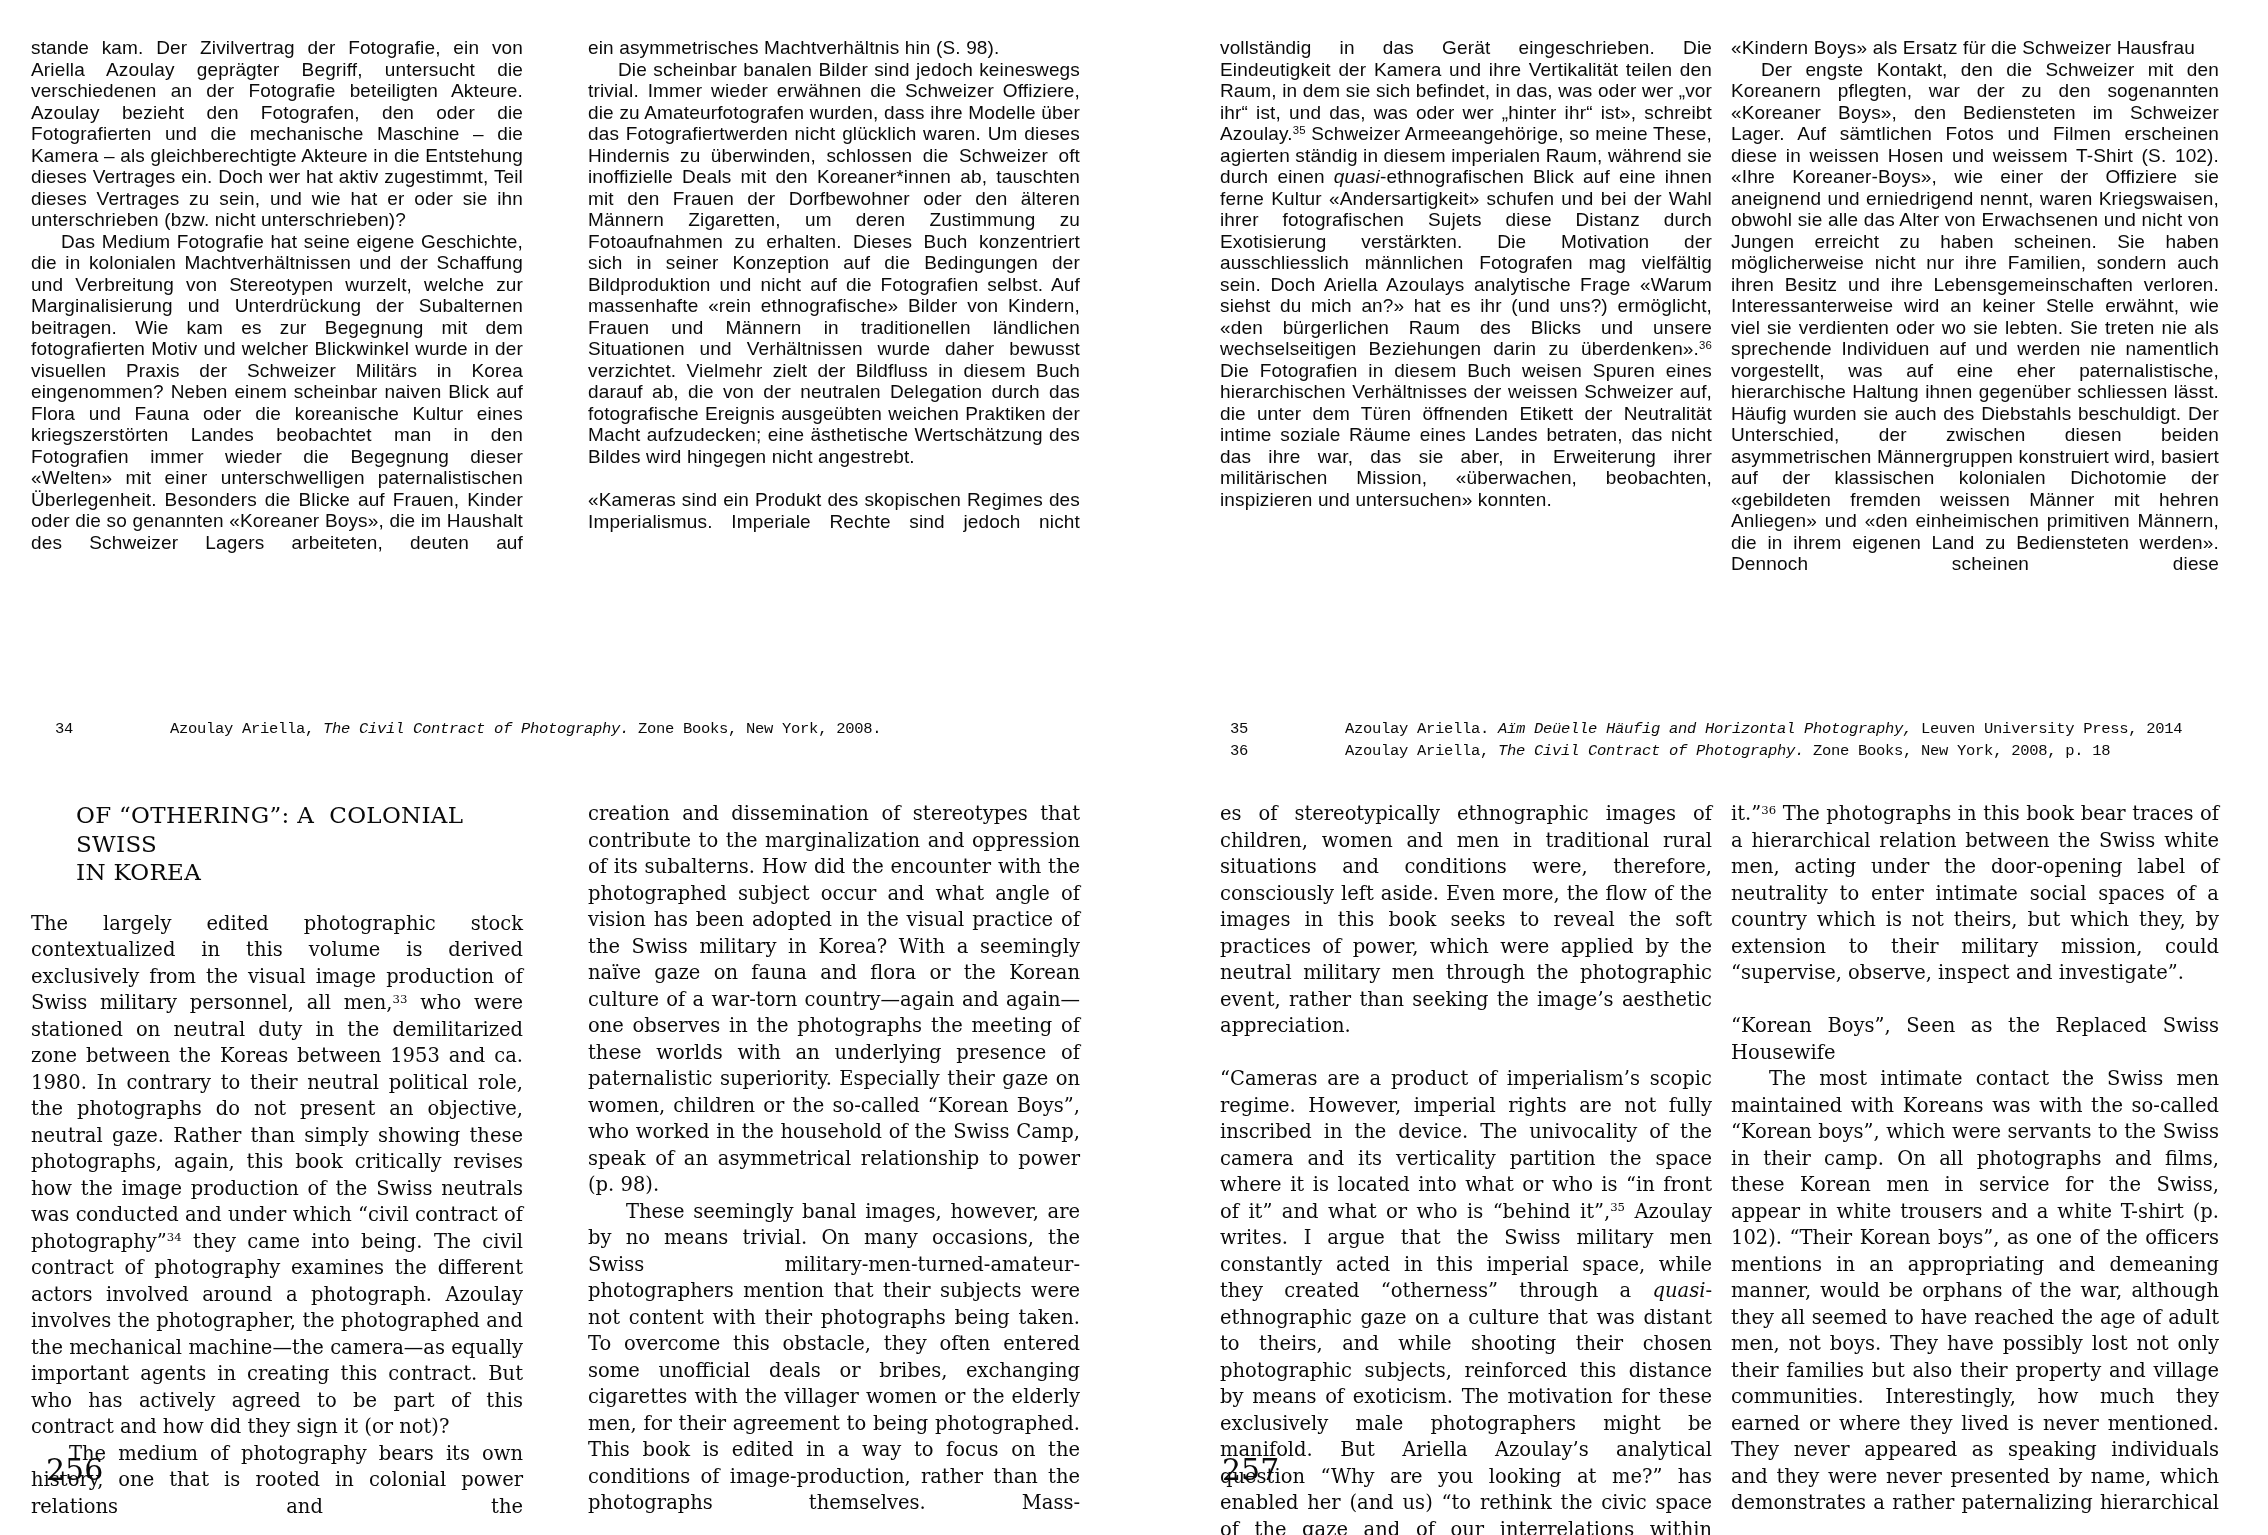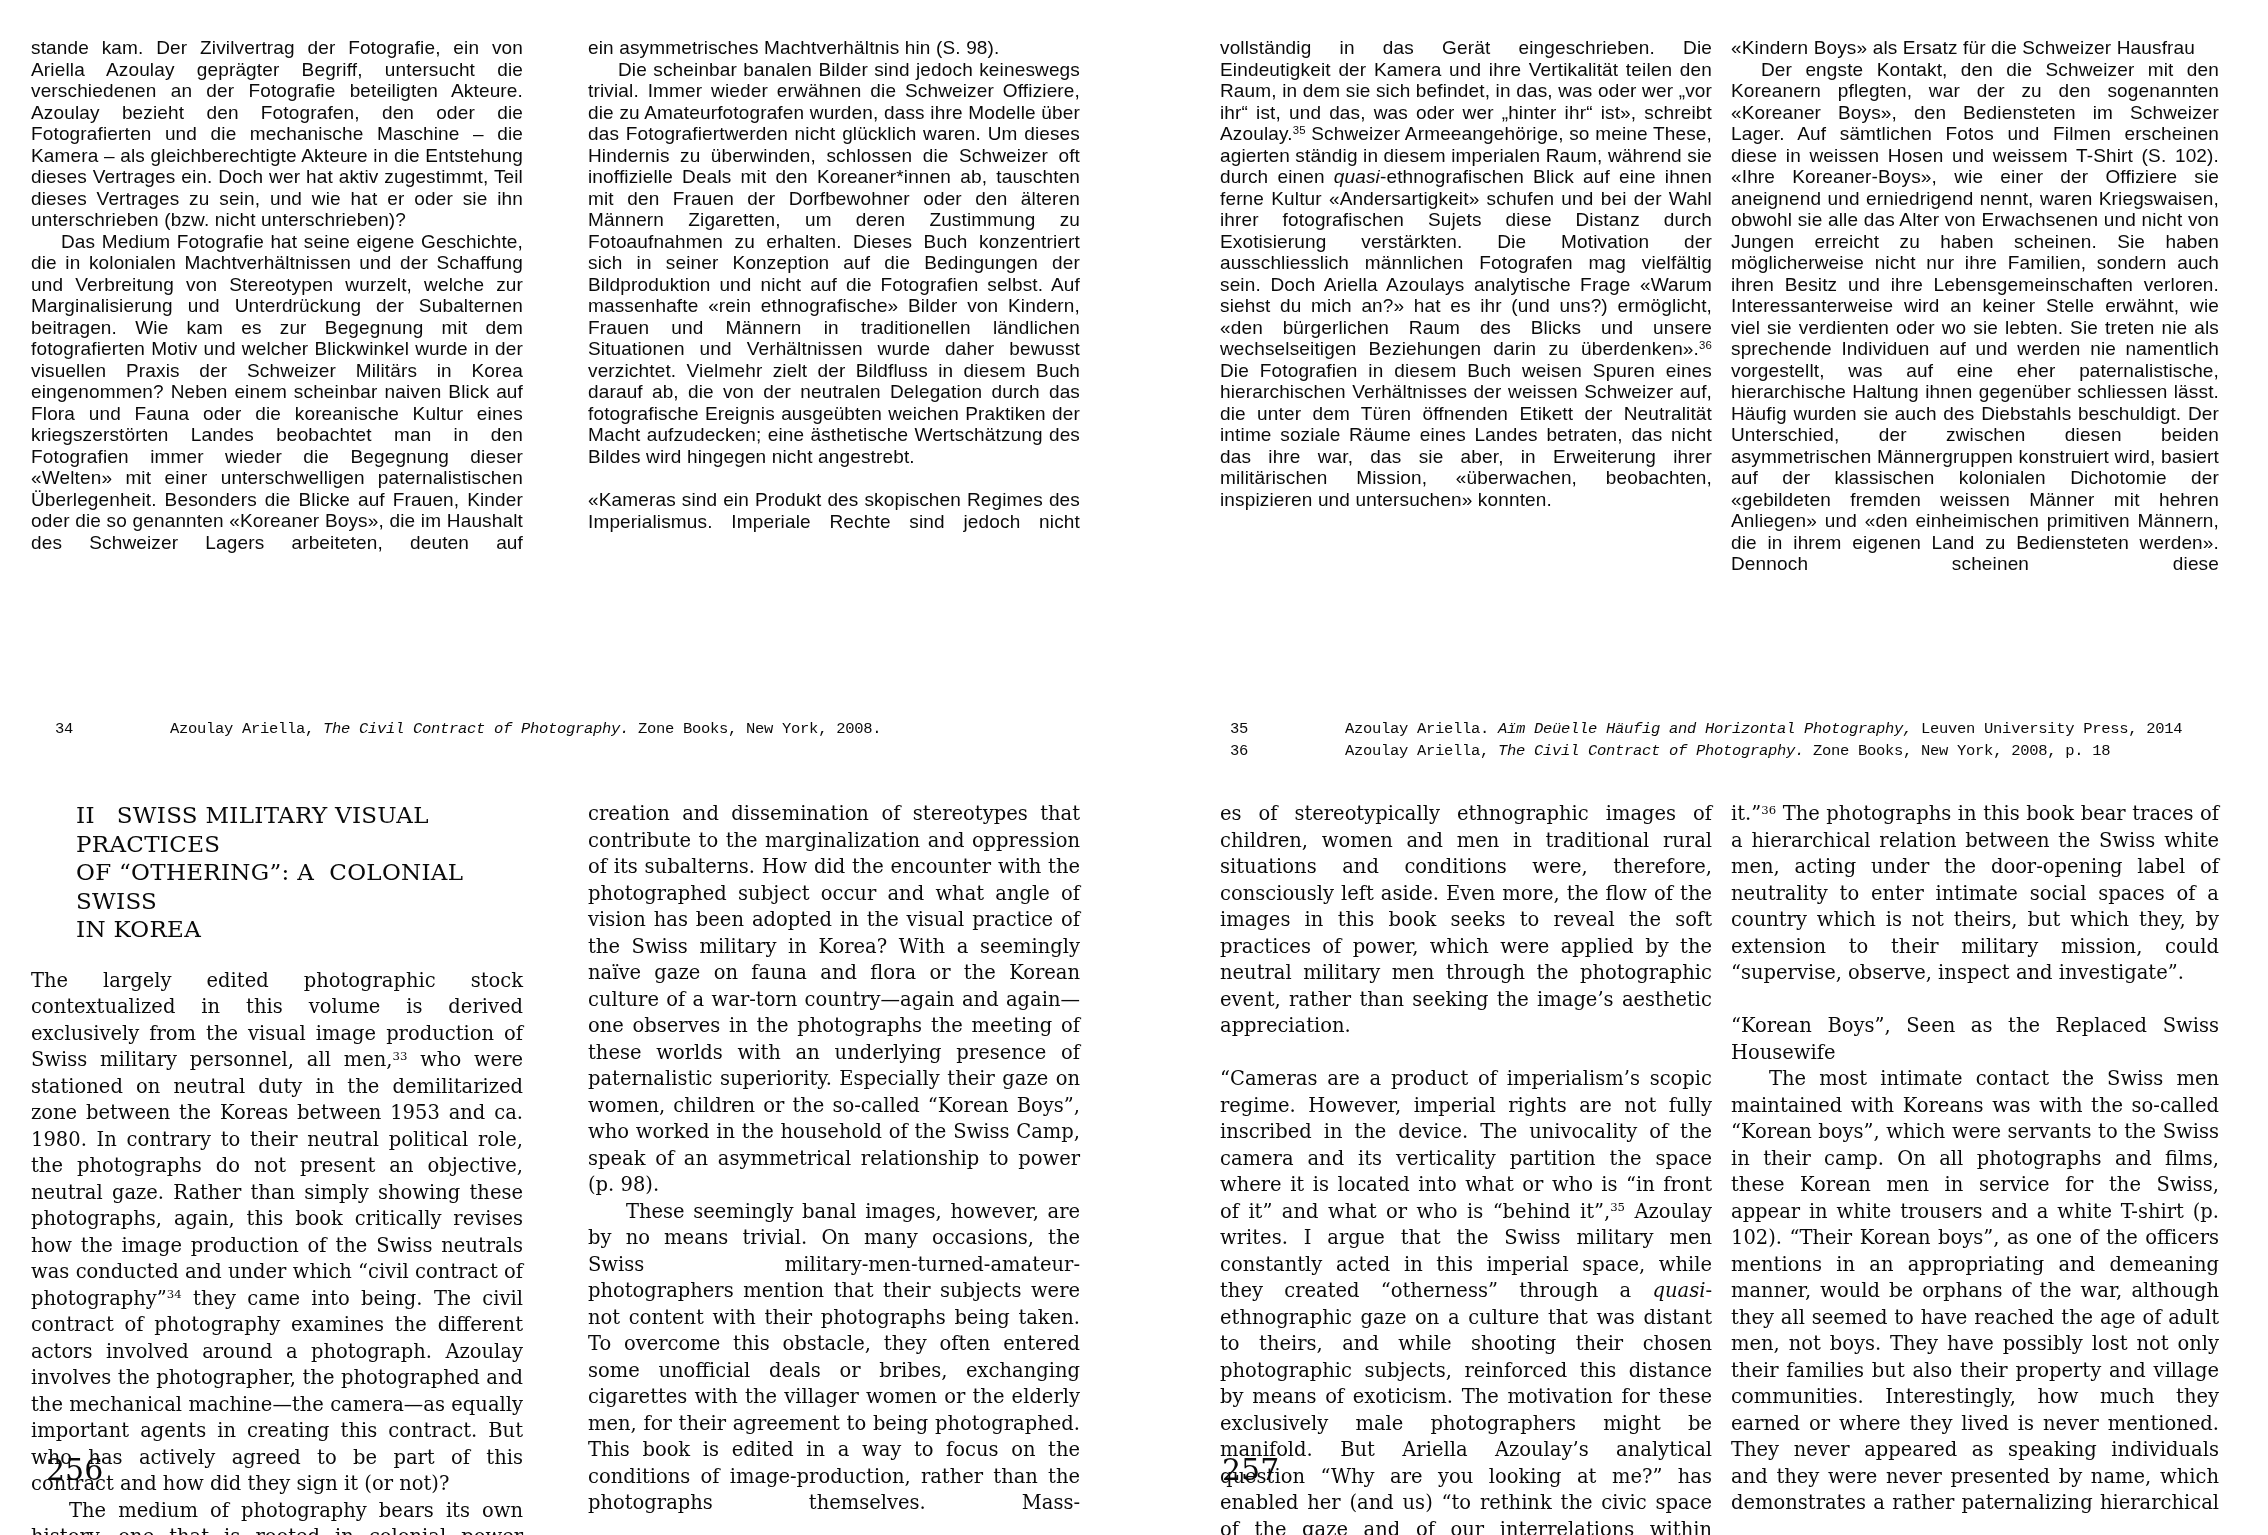--- a/index.html
+++ b/index.html
@@ -72,21 +72,20 @@
 
 <div class="fnblock fn-left">
   <div class="fn-row">
     <span class="fn-num">34</span>
     <span>Azoulay Ariella, <i>The Civil Contract of Photography.</i> Zone Books, New York, 2008.</span>
   </div>
 </div>
 
 <div class="col ecol c1" lang="en">
   <div class="heading">
-    <div class="h-line"><span>II</span><span class="h-rest">SWISS MILITARY VISUAL PRACTICES</span></div>
     <div class="h-line">OF “OTHERING”: A  COLONIAL SWISS</div>
     <div class="h-line">IN KOREA</div>
   </div>
   <p>The largely edited photographic stock contextualized in this volume is derived exclusively from the visual image production of Swiss military personnel, all men,<sup>33</sup> who were stationed on neutral duty in the demilitarized zone between the Koreas between 1953 and ca. 1980. In contrary to their neutral political role, the photographs do not present an objective, neutral gaze. Rather than simply showing these photographs, again, this book critically revises how the image production of the Swiss neutrals was conducted and under which “civil contract of photography”<sup>34</sup> they came into being. The civil contract of photography examines the different actors involved around a photograph. Azoulay involves the photographer, the photographed and the mechanical machine—the camera—as equally important agents in creating this contract. But who has actively agreed to be part of this contract and how did they sign it (or not)?</p>
   <p class="ind jlast">The medium of photography bears its own history, one that is rooted in colonial power relations and the</p>
 </div>
 
 <div class="col ecol c2" lang="en">
   <p>creation and dissemination of stereotypes that contribute to the marginalization and oppression of its subalterns. How did the encounter with the photographed subject occur and what angle of vision has been adopted in the visual practice of the Swiss military in Korea? With a seemingly naïve gaze on fauna and flora or the Korean culture of a war-torn country—again and again—one observes in the photographs the meeting of these worlds with an underlying presence of paternalistic superiority. Especially their gaze on women, children or the so-called “Korean Boys”, who worked in the household of the Swiss Camp, speak of an asymmetrical relationship to power (p. 98).</p>
   <p class="ind jlast">These seemingly banal images, however, are by no means trivial. On many occasions, the Swiss military-men-turned-amateur-photographers mention that their subjects were not content with their photographs being taken. To overcome this obstacle, they often entered some unofficial deals or bribes, exchanging cigarettes with the villager women or the elderly men, for their agreement to being photographed. This book is edited in a way to focus on the conditions of image-production, rather than the photographs themselves. Mass-</p>

